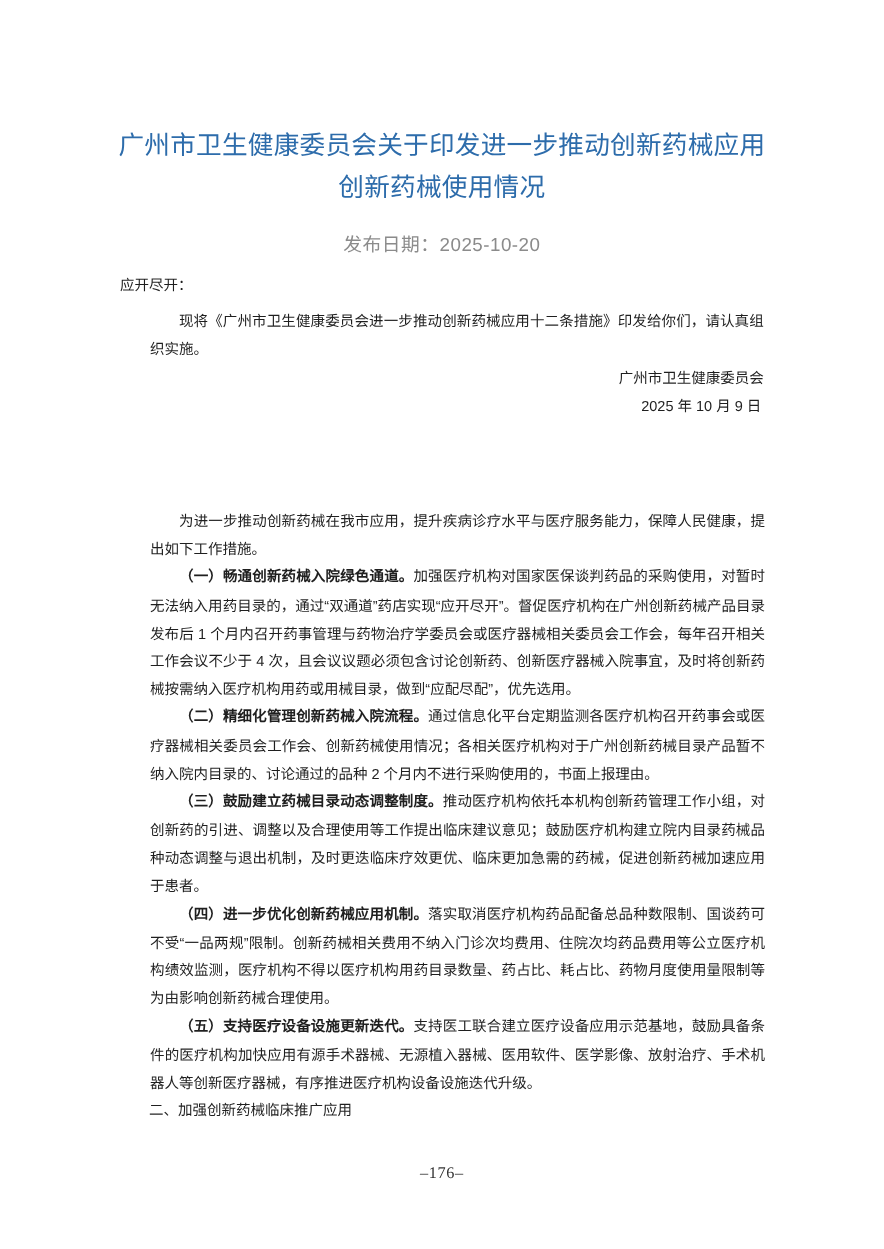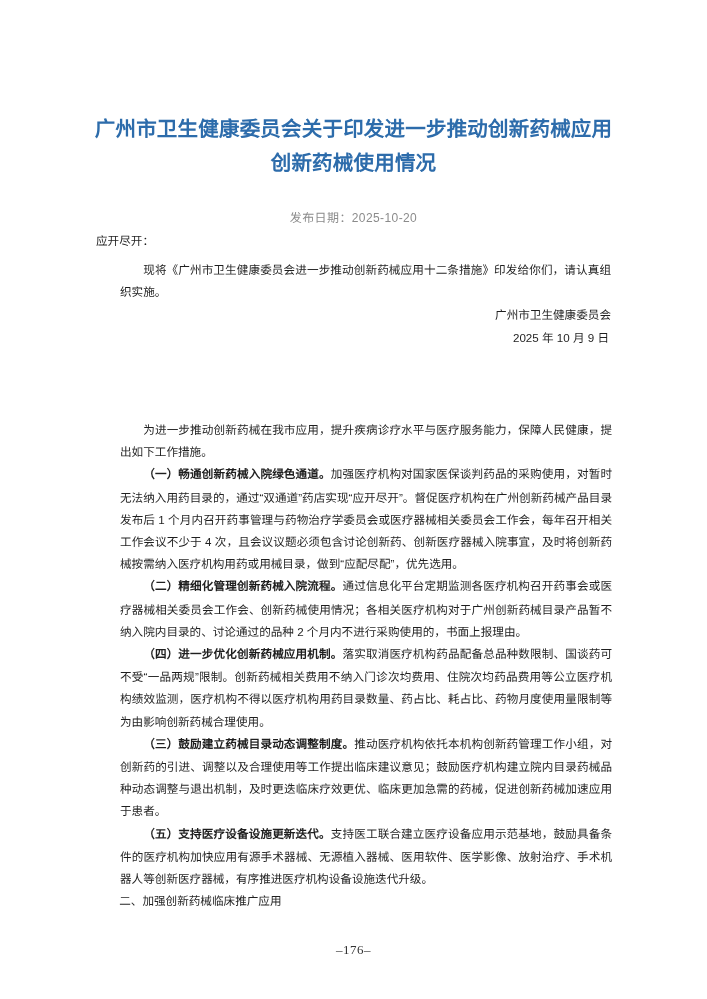--- a/index.html
+++ b/index.html
@@ -20,41 +20,41 @@
     position: relative;
     width: 707px;
     height: 999px;
     box-sizing: border-box;
     padding: 0;
     background: #ffffff;
   }
 
   
   .doc-title {
-    margin: 12px;
+    margin: 0;
     padding: 0 78px;
     padding-top: 100px;
     text-align: center;
     color: #2d6cab;
     font-size: 20.5px;
-    font-weight: bold;
+    font-weight: normal;
     line-height: 34px;
     letter-spacing: 0.2px;
   }
   .doc-title .line {
     display: block;
   }
 
   
   .publish-date {
     margin: 0;
     padding-top: 16px;
     text-align: center;
     color: #8b8b8b;
-    font-size: 12px;
+    font-size: 15px;
     letter-spacing: 0.4px;
   }
   .para {
     margin: 0;
     font-size: 11.6px;
     line-height: 22.2px;
     text-align: justify;
     text-justify: inter-ideograph;
     color: #1f1f1f;
   }
@@ -155,23 +155,23 @@
 
   <div class="content-flow">
 
     <p class="para indent">为进一步推动创新药械在我市应用，提升疾病诊疗水平与医疗服务能力，保障人民健康，提出如下工作措施。</p>
 
 
     <p class="para indent"><span class="lead">（一）畅通创新药械入院绿色通道。</span><span>加强医疗机构对国家医保谈判药品的采购使用，对暂时无法纳入用药目录的，通过“双通道”药店实现“应开尽开”。督促医疗机构在广州创新药械产品目录发布后 1 个月内召开药事管理与药物治疗学委员会或医疗器械相关委员会工作会，每年召开相关工作会议不少于 4 次，且会议议题必须包含讨论创新药、创新医疗器械入院事宜，及时将创新药械按需纳入医疗机构用药或用械目录，做到“应配尽配”，优先选用。</span></p>
 
     <p class="para indent"><span class="lead">（二）精细化管理创新药械入院流程。</span><span>通过信息化平台定期监测各医疗机构召开药事会或医疗器械相关委员会工作会、创新药械使用情况；各相关医疗机构对于广州创新药械目录产品暂不纳入院内目录的、讨论通过的品种 2 个月内不进行采购使用的，书面上报理由。</span></p>
 
+    <p class="para indent"><span class="lead">（三）鼓励建立药械目录动态调整制度。</span><span>推动医疗机构依托本机构创新药管理工作小组，对创新药的引进、调整以及合理使用等工作提出临床建议意见；鼓励医疗机构建立院内目录药械品种动态调整与退出机制，及时更迭临床疗效更优、临床更加急需的药械，促进创新药械加速应用于患者。</span></p>
+
     <p class="para indent"><span class="lead">（四）进一步优化创新药械应用机制。</span><span>落实取消医疗机构药品配备总品种数限制、国谈药可不受“一品两规”限制。创新药械相关费用不纳入门诊次均费用、住院次均药品费用等公立医疗机构绩效监测，医疗机构不得以医疗机构用药目录数量、药占比、耗占比、药物月度使用量限制等为由影响创新药械合理使用。</span></p>
-
-    <p class="para indent"><span class="lead">（三）鼓励建立药械目录动态调整制度。</span><span>推动医疗机构依托本机构创新药管理工作小组，对创新药的引进、调整以及合理使用等工作提出临床建议意见；鼓励医疗机构建立院内目录药械品种动态调整与退出机制，及时更迭临床疗效更优、临床更加急需的药械，促进创新药械加速应用于患者。</span></p>
 
     <p class="para indent"><span class="lead">（五）支持医疗设备设施更新迭代。</span><span>支持医工联合建立医疗设备应用示范基地，鼓励具备条件的医疗机构加快应用有源手术器械、无源植入器械、医用软件、医学影像、放射治疗、手术机器人等创新医疗器械，有序推进医疗机构设备设施迭代升级。</span></p>
 
     <p class="section-head">二、加强创新药械临床推广应用</p>
 
 
   </div>
 
   <div class="page-number">–176–</div>
 

